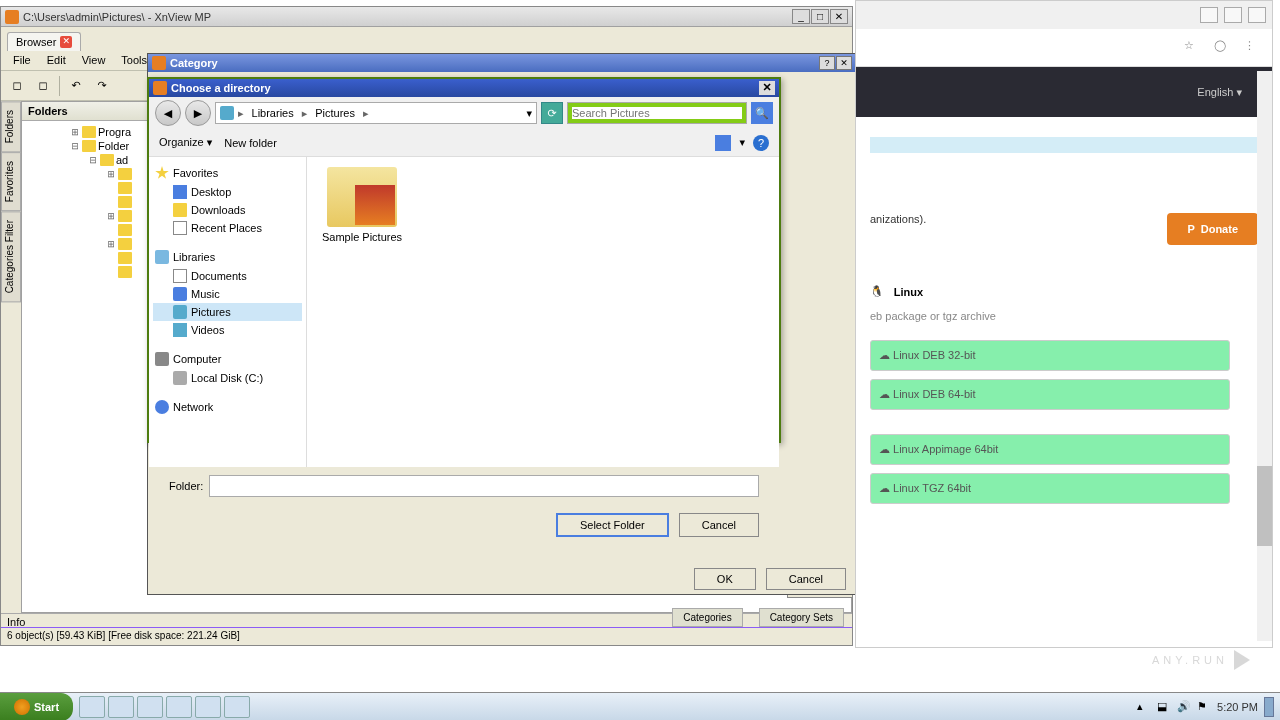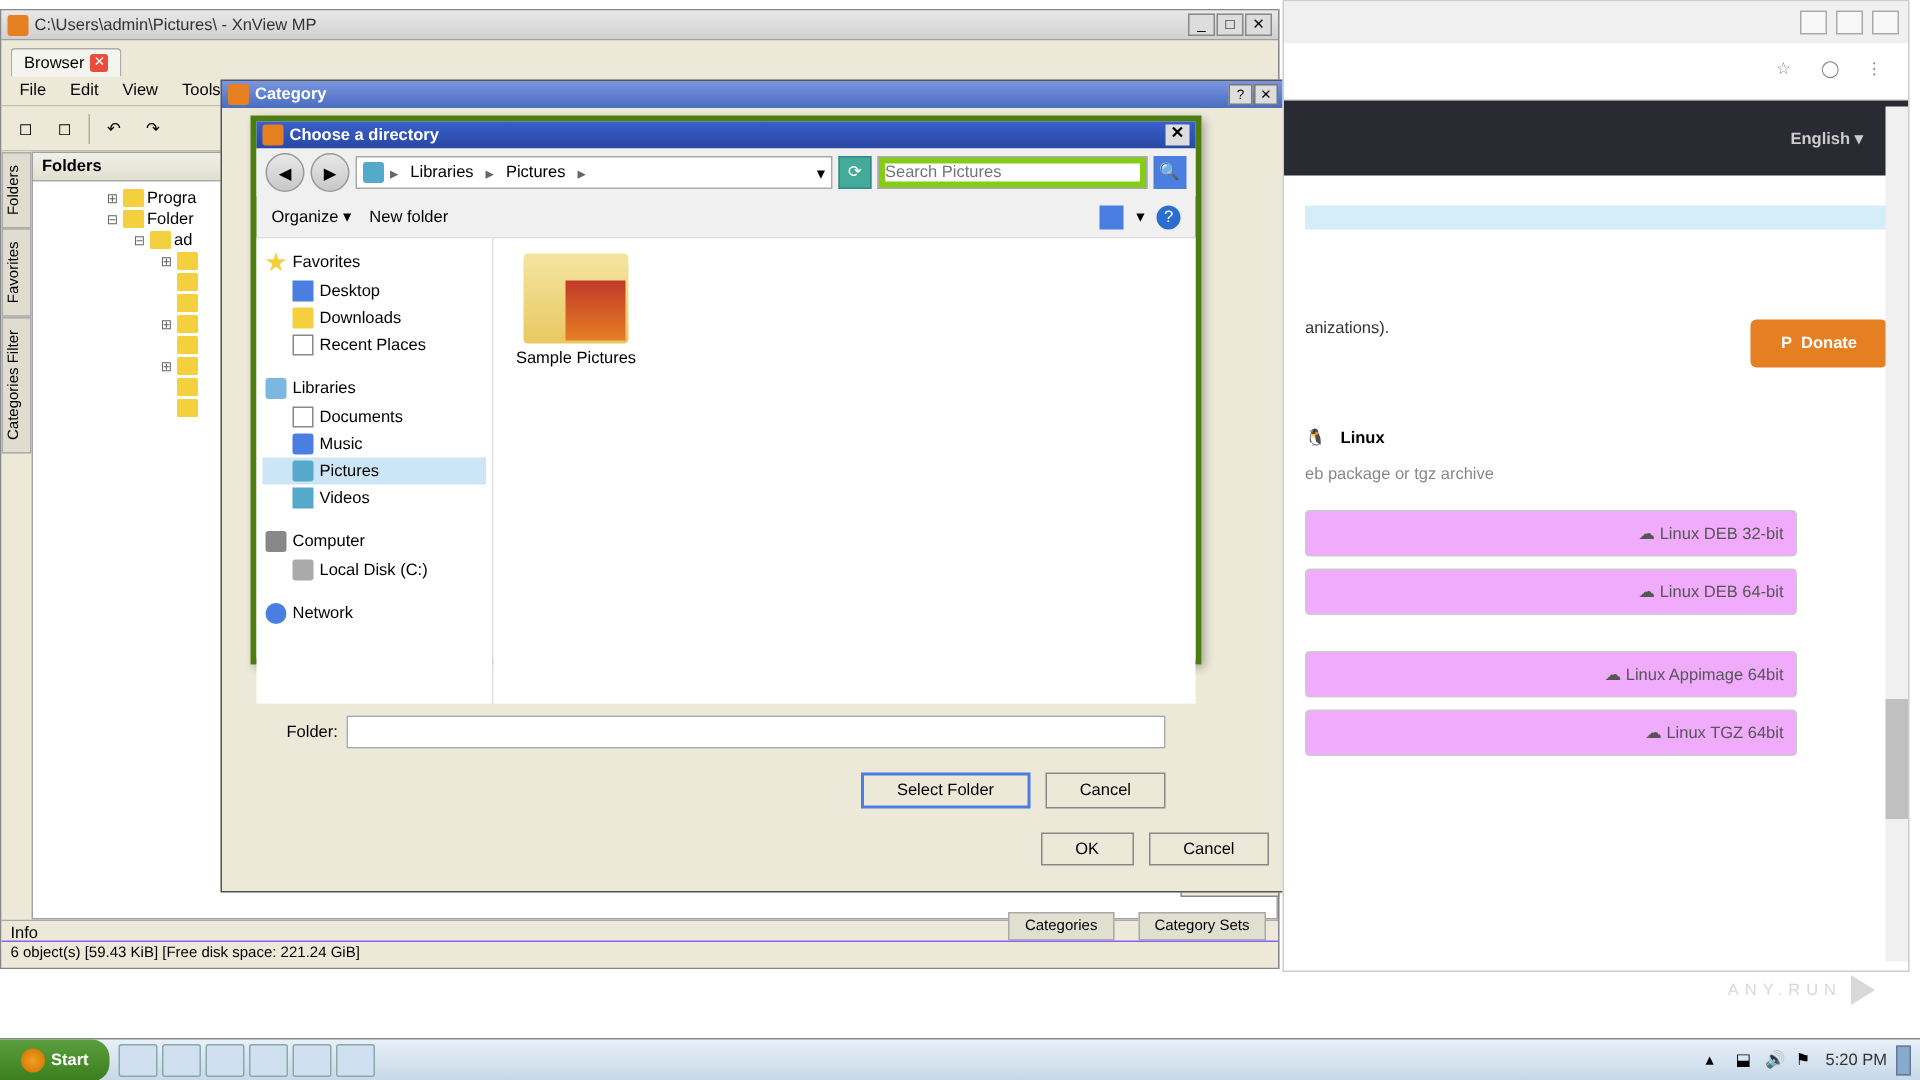--- a/index.html
+++ b/index.html
@@ -39,25 +39,25 @@
 
 .bottom-tabs { position:absolute; bottom:18px; right:8px; display:flex; gap:16px;}
 .btab { padding:3px 10px; background:#e0e0d0; border:1px solid #aaa; font-size:10px;}
 
 
 .slideshow-dlg { position:absolute; left:147px; top:53px; width:710px; height:542px; background:#ece9d8; border:1px solid #555;}
 .dlg-title { height:18px; background:linear-gradient(#7a96df,#4a6dc0); color:#fff; display:flex; align-items:center; padding:0 4px;}
 .dlg-title-text { flex:1; font-weight:bold;}
 .dlg-btns { display:flex; gap:1px;}
 .dlg-btn { width:16px; height:14px; background:#ddd; color:#000; text-align:center; line-height:12px; font-size:9px; border:1px solid #777;}
-.dlg-footer { position:absolute; bottom:17px; right:10px; display:flex; gap:10px;}
+.dlg-footer { position:absolute; bottom:4px; right:10px; display:flex; gap:10px;}
 .btn { padding:4px 22px; background:#ece9d8; border:1px solid #888; cursor:pointer;}
 
 
-.choose-dlg { position:absolute; left:147px; top:77px; width:634px; height:366px; background:#f0f0f0; border:4px solid #4d7c0f; box-shadow:2px 2px 6px rgba(0,0,0,0.3);margin-left:20px;}
+.choose-dlg { position:absolute; left:147px; top:77px; width:634px; height:366px; background:#f0f0f0; border:2px solid #4d7c0f; box-shadow:2px 2px 6px rgba(0,0,0,0.3);}
 .choose-title { height:18px; background:linear-gradient(#3a5fcd,#2848a0); color:#fff; display:flex; align-items:center; padding:0 4px; font-weight:bold;}
 .choose-title-icon { width:14px; height:14px; background:#e67e22; border-radius:2px; margin-right:4px;}
 .choose-title-text { flex:1;}
 .choose-close { width:16px; height:14px; background:#ddd; color:#000; text-align:center; line-height:12px;}
 
 .nav-row { height:32px; display:flex; align-items:center; padding:0 6px; gap:4px; background:#f0f0f0;}
 .nav-btn { width:26px; height:26px; border-radius:13px; background:linear-gradient(#e8e8e8,#c8c8c8); border:1px solid #999; display:flex; align-items:center; justify-content:center;}
 .addr-bar { flex:1; height:22px; background:#fff; border:1px solid #aaa; display:flex; align-items:center; padding:0 4px; gap:4px;}
 .crumb { padding:2px 4px; cursor:pointer;}
 .crumb-sep { color:#666;}
@@ -99,29 +99,29 @@
 .folder-field-row input { flex:1; height:22px; border:1px solid #aaa; padding:0 4px;}
 .choose-footer { display:flex; justify-content:flex-end; gap:10px; padding:8px 20px;}
 .choose-footer .btn.primary { border:2px solid #4a7ee0;}
 
 
 .right-panel { position:absolute; left:855px; top:0; width:418px; height:648px; background:#fff; border:1px solid #ccc;}
 .browser-chrome { height:28px; background:#f0f0f0; display:flex; justify-content:flex-end; align-items:center; padding:0 6px; gap:6px;}
 .bc-btn { width:18px; height:16px; border:1px solid #aaa; background:#f8f8f8;}
 .browser-toolbar { height:38px; display:flex; justify-content:flex-end; align-items:center; padding:0 10px; gap:12px; border-bottom:1px solid #ddd;}
 .bt-icon { width:18px; height:18px; color:#888;}
-.dark-band { height:50px; background:#2a2a33; display:flex; align-items:center; justify-content:flex-end; padding:0 30px; color:#fff;font-weight:bold;}
+.dark-band { height:50px; background:#2a2a33; display:flex; align-items:center; justify-content:flex-end; padding:0 30px; color:#fff;}
 .lang-dd { color:#ccc;}
 .page-body { padding:20px 14px;}
 .alert-band { height:16px; background:#d4edf7; margin-bottom:60px;}
 .text-line { color:#333; margin-bottom:20px;}
 .donate-btn { float:right; padding:10px 20px; background:#e67e22; color:#fff; font-size:14px; font-weight:bold; border-radius:4px; display:flex; align-items:center; gap:6px;}
 .linux-header { clear:both; display:flex; align-items:center; gap:10px; margin:40px 0 12px; font-size:18px; font-weight:bold;}
 .linux-note { color:#888; margin-bottom:18px;}
-.dl-btn { display:block; width:328px; margin:0 0 8px 0; padding:8px; text-align:right; border:1px solid #ccc; background:#f0abfc; border-radius:3px; color:#555;}
+.dl-btn { display:block; width:360px; margin:0 0 8px 0; padding:8px; text-align:left; border:1px solid #ccc; background:#86efac; border-radius:3px; color:#555;}
 .dl-btn-group { margin-bottom:24px;}
 
 .scrollbar-v { position:absolute; right:0; top:70px; width:15px; height:570px; background:#f0f0f0;}
 .scroll-thumb { position:absolute; right:0; width:15px; height:80px; top:395px; background:#c0c0c0;}
 
 
 .float-panel { position:absolute; background:#ece9d8; border:1px solid #888;}
 .fp1 { left:787px; top:126px; width:60px; height:228px;}
 .fp1-top { height:18px; display:flex; justify-content:flex-end; padding:2px;}
 .fp1-ic { width:14px; height:14px; background:#3a5fcd;}

